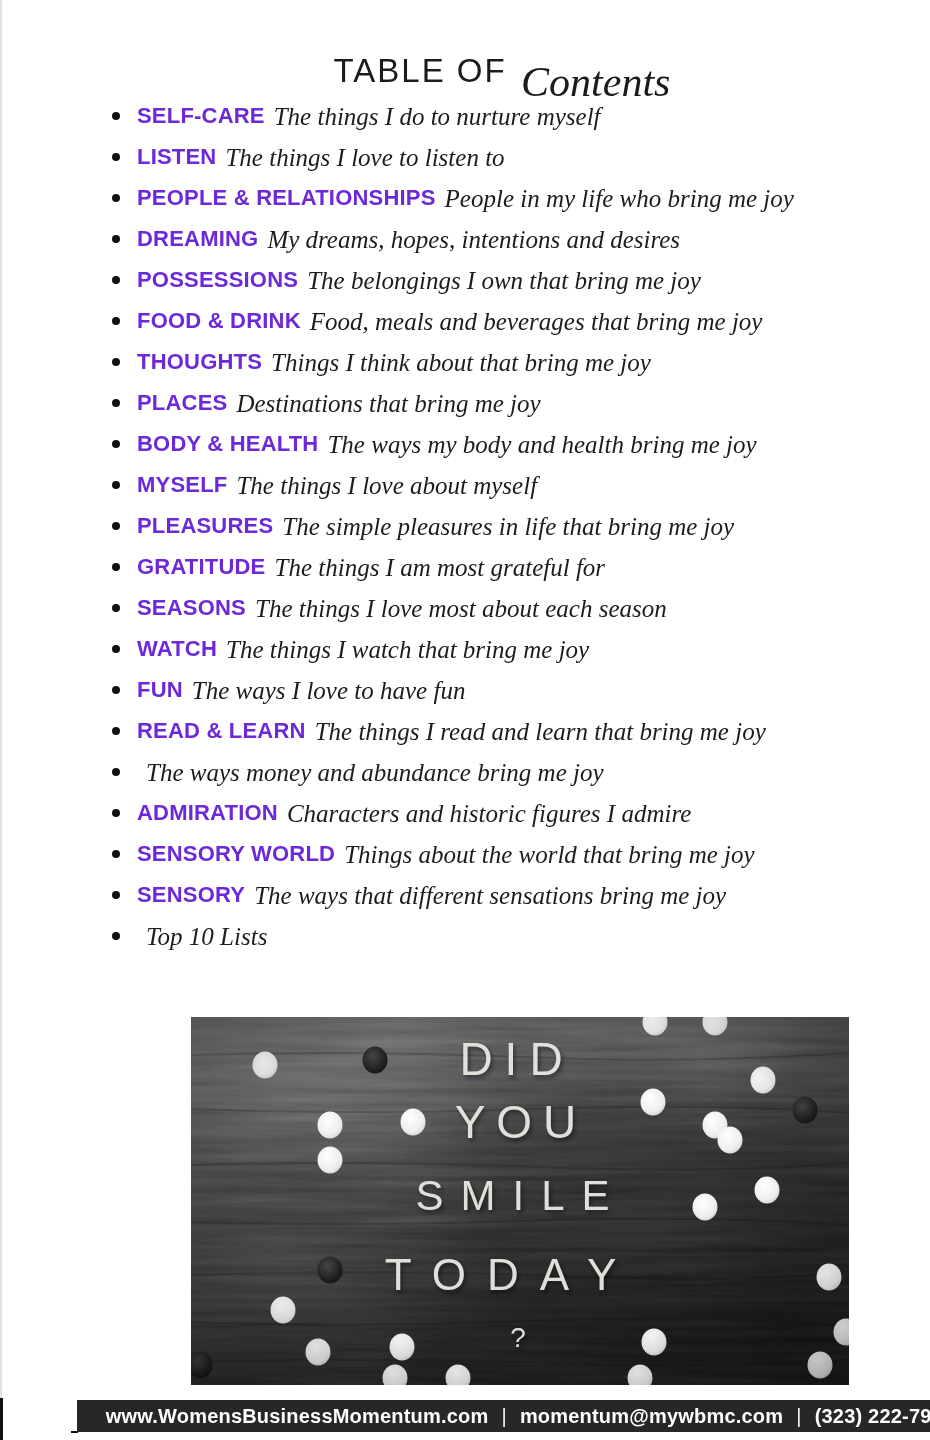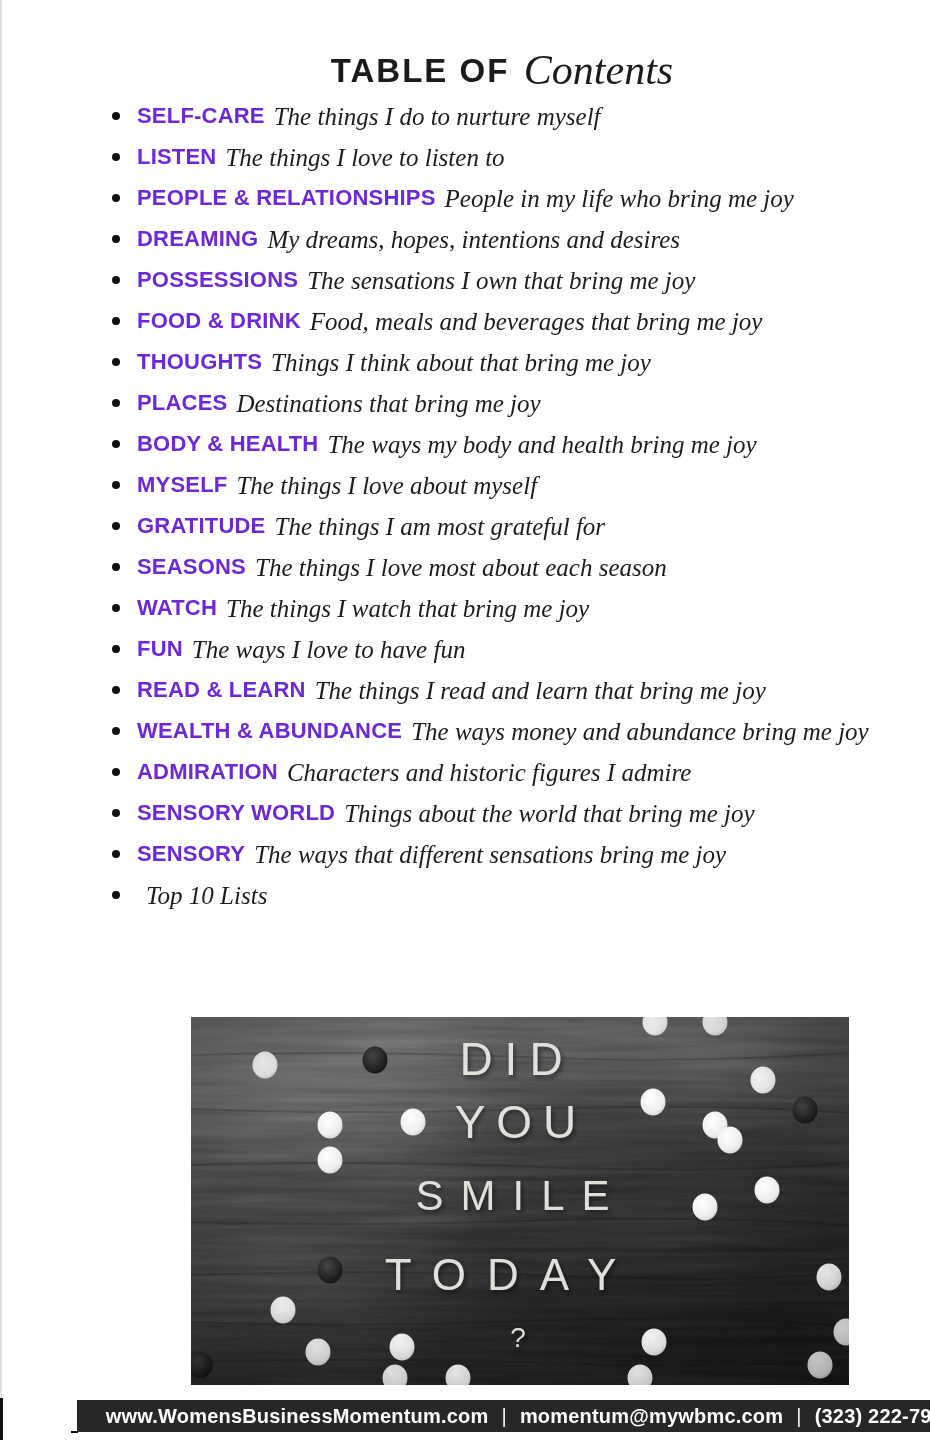--- a/index.html
+++ b/index.html
@@ -11,24 +11,24 @@
   
   .edge-left-gray{position:absolute;left:0;top:0;width:2px;height:1440px;background:#e2e2e2;}
   .edge-left-black{position:absolute;left:0;top:1398px;width:3px;height:42px;background:#101010;}
   .edge-tick{position:absolute;left:71px;top:1431px;width:7px;height:2px;background:#101010;}
 
   
   .title{
     position:absolute;top:44px;left:0;width:930px;text-align:center;
     transform:translateX(37px);white-space:nowrap;color:#1b1b1b;
   }
-  .title .prefix{font-size:33px;letter-spacing:2px;font-weight:700;}
+  .title .prefix{font-size:33px;letter-spacing:2px;font-weight:400;}
   .title .script{
     font-family:"Liberation Serif",serif;font-style:italic;
-    font-size:42px;margin-left:10px;position:relative;top:2px;
+    font-size:42px;margin-left:10px;position:relative;top:14px;
   }
 
   
   .toc{position:absolute;top:95px;left:112px;margin:0;padding:0;list-style:none;}
   .toc-item{height:41px;display:flex;align-items:center;white-space:nowrap;}
   .bullet{width:8px;height:8px;border-radius:50%;background:#111;margin-right:17px;flex:none;}
   .cat{font-weight:bold;font-size:22px;color:#6d28d9;letter-spacing:0.2px;}
   .desc{
     font-family:"Liberation Serif",serif;font-style:italic;
     font-size:25px;color:#1c1c1c;margin-left:9px;position:relative;top:1px;
@@ -77,21 +77,21 @@
       <span class="desc">People in my life who bring me joy</span>
     </li>
     <li class="toc-item">
       <span class="bullet"></span>
       <span class="cat">DREAMING</span>
       <span class="desc">My dreams, hopes, intentions and desires</span>
     </li>
     <li class="toc-item">
       <span class="bullet"></span>
       <span class="cat">POSSESSIONS</span>
-      <span class="desc">The sensations I own that bring me joy</span>
+      <span class="desc">The belongings I own that bring me joy</span>
     </li>
     <li class="toc-item">
       <span class="bullet"></span>
       <span class="cat">FOOD &amp; DRINK</span>
       <span class="desc">Food, meals and beverages that bring me joy</span>
     </li>
     <li class="toc-item">
       <span class="bullet"></span>
       <span class="cat">THOUGHTS</span>
       <span class="desc">Things I think about that bring me joy</span>
@@ -106,20 +106,25 @@
       <span class="cat">BODY &amp; HEALTH</span>
       <span class="desc">The ways my body and health bring me joy</span>
     </li>
     <li class="toc-item">
       <span class="bullet"></span>
       <span class="cat">MYSELF</span>
       <span class="desc">The things I love about myself</span>
     </li>
     <li class="toc-item">
       <span class="bullet"></span>
+      <span class="cat">PLEASURES</span>
+      <span class="desc">The simple pleasures in life that bring me joy</span>
+    </li>
+    <li class="toc-item">
+      <span class="bullet"></span>
       <span class="cat">GRATITUDE</span>
       <span class="desc">The things I am most grateful for</span>
     </li>
     <li class="toc-item">
       <span class="bullet"></span>
       <span class="cat">SEASONS</span>
       <span class="desc">The things I love most about each season</span>
     </li>
     <li class="toc-item">
       <span class="bullet"></span>
@@ -131,21 +136,20 @@
       <span class="cat">FUN</span>
       <span class="desc">The ways I love to have fun</span>
     </li>
     <li class="toc-item">
       <span class="bullet"></span>
       <span class="cat">READ &amp; LEARN</span>
       <span class="desc">The things I read and learn that bring me joy</span>
     </li>
     <li class="toc-item">
       <span class="bullet"></span>
-      <span class="cat">WEALTH &amp; ABUNDANCE</span>
       <span class="desc">The ways money and abundance bring me joy</span>
     </li>
     <li class="toc-item">
       <span class="bullet"></span>
       <span class="cat">ADMIRATION</span>
       <span class="desc">Characters and historic figures I admire</span>
     </li>
     <li class="toc-item">
       <span class="bullet"></span>
       <span class="cat">SENSORY WORLD</span>

